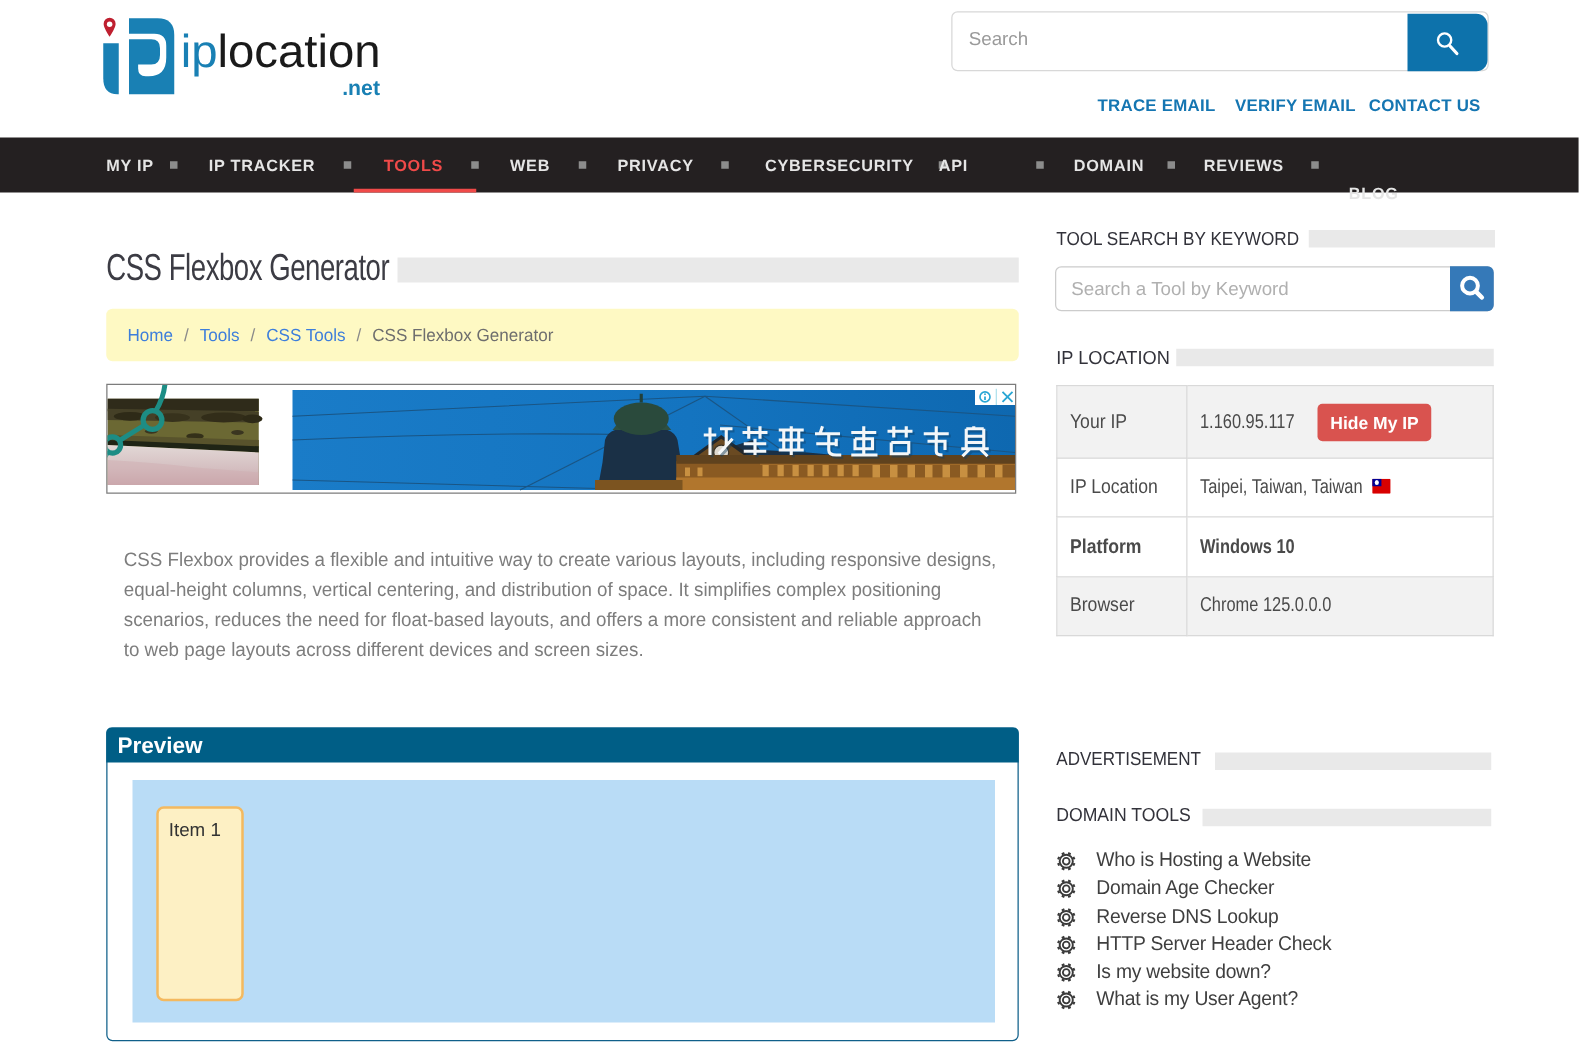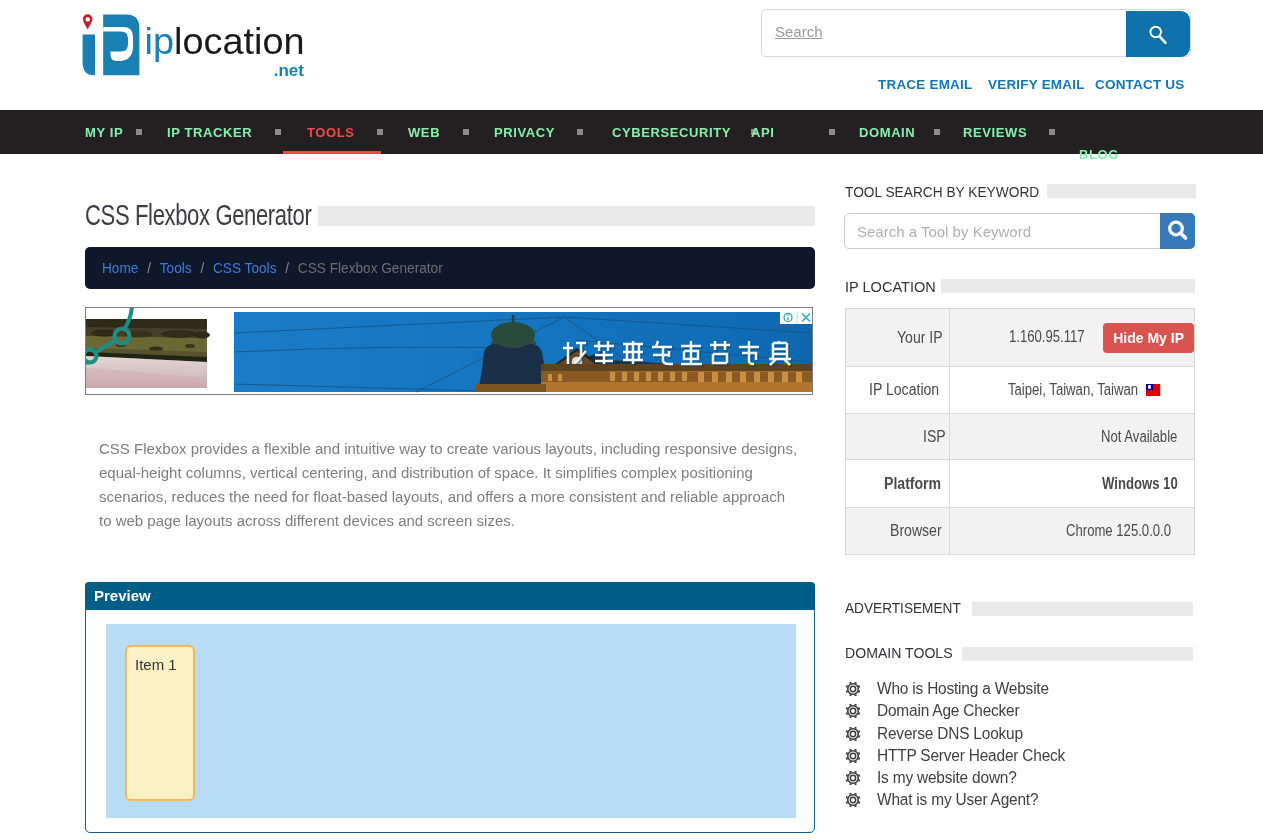--- a/index.html
+++ b/index.html
@@ -3,58 +3,58 @@
 <meta charset="utf-8">
 <style>
 * { margin:0; padding:0; box-sizing:border-box; }
 html,body { width:1263px; height:840px; overflow:hidden; background:#fff;
   font-family:"Liberation Sans", sans-serif; }
 #page { position:relative; width:1263px; height:840px; }
 .abs { position:absolute; }
 
 
 #hsearch { left:761px; top:9px; width:430px; height:48px; border:1px solid #d8d8d8; border-radius:5px; background:#fff; }
-#hsearch .ph { position:absolute; left:13px; top:13px; font-size:15px; color:#9a9a9a;text-decoration:underline; }
+#hsearch .ph { position:absolute; left:13px; top:13px; font-size:15px; color:#9a9a9a; }
 #hsearchbtn { left:1126px; top:11px; width:64px; height:46px; background:#0d72ab; border-radius:0 9px 9px 0; }
 .hlinks { top:77px; font-size:13.5px; font-weight:bold; color:#1576b2; letter-spacing:0.2px; }
 
 
 #nav { left:0; top:110px; width:1263px; height:44px; background:#242021; }
-#nav a { position:absolute; top:0; height:44px; line-height:45px; color:#86efac; font-size:13px; font-weight:bold; letter-spacing:0.6px; text-decoration:none; white-space:nowrap; }
+#nav a { position:absolute; top:0; height:44px; line-height:45px; color:#e5e5e5; font-size:13px; font-weight:bold; letter-spacing:0.6px; text-decoration:none; white-space:nowrap; }
 #nav a.red { color:#f04a49; }
 #nav .sq { position:absolute; top:19px; width:6px; height:6px; background:#8c8c8c; }
 #tools-underline { left:283px; top:150.5px; width:98px; height:3.5px; background:#f04a49; }
 
 
 h1 { left:85px; top:198px; font-size:30px; font-weight:normal; color:#3c3c44; letter-spacing:-0.5px; transform:scaleX(0.735); transform-origin:0 0; white-space:nowrap; position:absolute; }
 .hbar { background:#e9e9e9; position:absolute; }
-#crumb { left:85px; top:247px; width:730px; height:42px; background:#0f172a; border-radius:5px; font-size:14px; color:#6e6e6e; line-height:42px; padding-left:17px; }
+#crumb { left:85px; top:247px; width:730px; height:42px; background:#fef9c3; border-radius:5px; font-size:14px; color:#6e6e6e; line-height:42px; padding-left:17px; }
 #crumb a { color:#3d7edb; text-decoration:none; }
 #crumb .cin { display:inline-block; transform:scaleX(0.975); transform-origin:0 50%; }
 #crumb .sep { color:#8a8a8a; padding:0 9px; }
 
 #adbox { left:85px; top:307px; width:728px; height:88px; background:#fff; border:1px solid #7c7c7c; }
 
 #para { left:99px; top:437px; width:720px; font-size:15.5px; line-height:24.1px; color:#7d7d7d; transform:scaleX(0.968); transform-origin:0 0; white-space:nowrap; }
 
 #preview { left:85px; top:582px; width:730px; height:251px; border:1px solid #10608a; border-radius:5px; background:#fff; }
-#pvhead { position:absolute; left:-1px; top:-1px; width:730px; height:28px; background:#005e86; border-radius:4px 4px 0 0; color:#fff; font-size:15px; font-weight:bold; line-height:28px; padding-left:9px; }
+#pvhead { position:absolute; left:-1px; top:-1px; width:730px; height:28px; background:#005e86; border-radius:4px 4px 0 0; color:#fff; font-size:18px; font-weight:bold; line-height:28px; padding-left:9px; }
 #pvblue { position:absolute; left:20px; top:41px; width:690px; height:194px; background:#b9dcf6; }
 #pvitem { position:absolute; left:19px; top:21px; width:70px; height:156px; background:#fdf0c4; border:2px solid #f4b95f; border-radius:6px; color:#333; font-size:15px; text-align:left; padding:9px 0 0 8px; }
 
 
 .sideh { font-size:15px; color:#32323a; letter-spacing:0px; white-space:nowrap; }
 #tsearch { left:844px; top:213px; width:351px; height:36px; border:1px solid #cccccc; border-radius:5px; background:#fff;padding-left:32px; }
 #tsearch .ph { position:absolute; left:12px; top:9px; font-size:15px; color:#b0b0b0; }
 #tsearchbtn { left:1160px; top:213px; width:35px; height:36px; background:#3579b8; border-radius:0 5px 5px 0; }
 
 table#iptab { position:absolute; left:845px; top:308px; width:350px; border-collapse:collapse; font-size:16px; color:#4a4a4a; }
 #iptab .cx { display:inline-block; transform:scaleX(0.82); transform-origin:0 50%; white-space:nowrap; }
 #iptab .cxl { display:inline-block; transform:scaleX(0.88); transform-origin:0 50%; white-space:nowrap; }
-#iptab td { border:1px solid #d9d9d9; padding-left:10px;text-align:right; }
+#iptab td { border:1px solid #d9d9d9; padding-left:10px; }
 #iptab tr.g td { background:#f2f2f2; }
 #iptab td.lbl { width:104px; }
 #hideip { display:inline-block; background:#d9534f; color:#fff; font-size:14px; font-weight:bold; border-radius:4px; padding:7px 10px; margin-left:10px; vertical-align:middle; }
 
 .dtrow { height:22.25px; display:flex; align-items:center; font-size:16px; color:#3f3f3f; white-space:nowrap; }
 .dtrow svg { flex:0 0 16px; }
 .dtrow span { margin-left:16px; letter-spacing:-0.2px; display:inline-block; transform:scaleX(0.965); transform-origin:0 50%; }
 </style>
 </head>
 <body>
@@ -288,24 +288,20 @@
           <td><span class="cx" style="margin-right:-8px">1.160.95.117</span><span id="hideip">Hide My IP</span></td>
         </tr>
     <tr style="height:47px;">
           <td class="lbl"><span class="cxl">IP Location</span></td>
           <td><span class="cx">Taipei, Taiwan, Taiwan&nbsp;&nbsp;<svg width="18" height="12" viewBox="0 0 18 12" style="vertical-align:-1px">
                 <rect width="18" height="12" rx="1" fill="#d80000"></rect>
                 <rect width="9" height="6" fill="#000095"></rect>
                 <circle cx="4.5" cy="3" r="2" fill="#fff"></circle>
               </svg></span></td>
         </tr>
-    <tr class="g" style="height:46px;">
-          <td class="lbl"><span class="cxl">ISP</span></td>
-          <td><span class="cx">Not Available</span></td>
-        </tr>
     <tr style="height:48px;font-weight:bold;">
           <td class="lbl"><span class="cxl">Platform</span></td>
           <td><span class="cx">Windows 10</span></td>
         </tr>
     <tr class="g" style="height:47px;">
           <td class="lbl"><span class="cxl">Browser</span></td>
           <td><span class="cx">Chrome 125.0.0.0</span></td>
         </tr>
   </tbody>
     </table>

